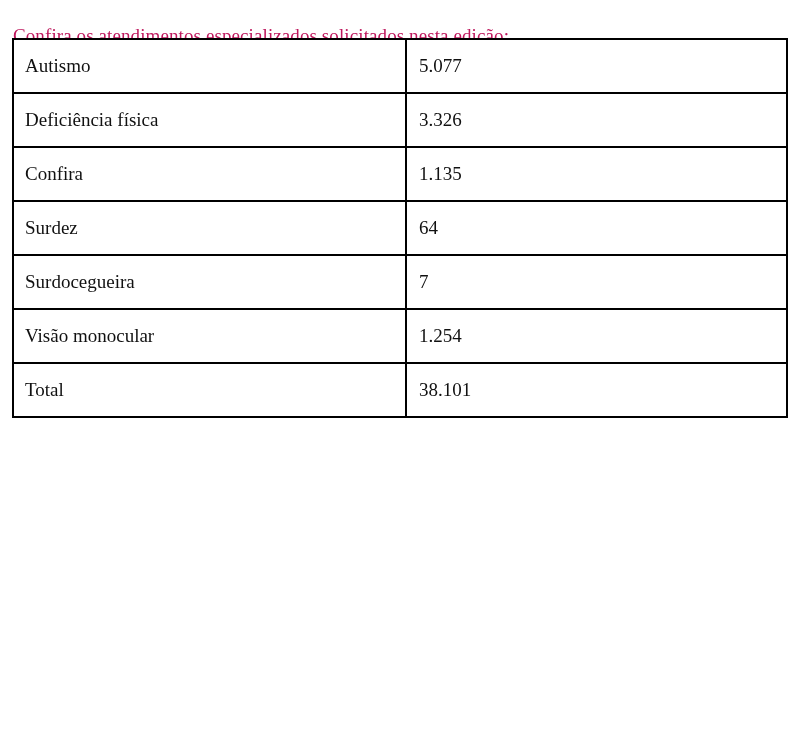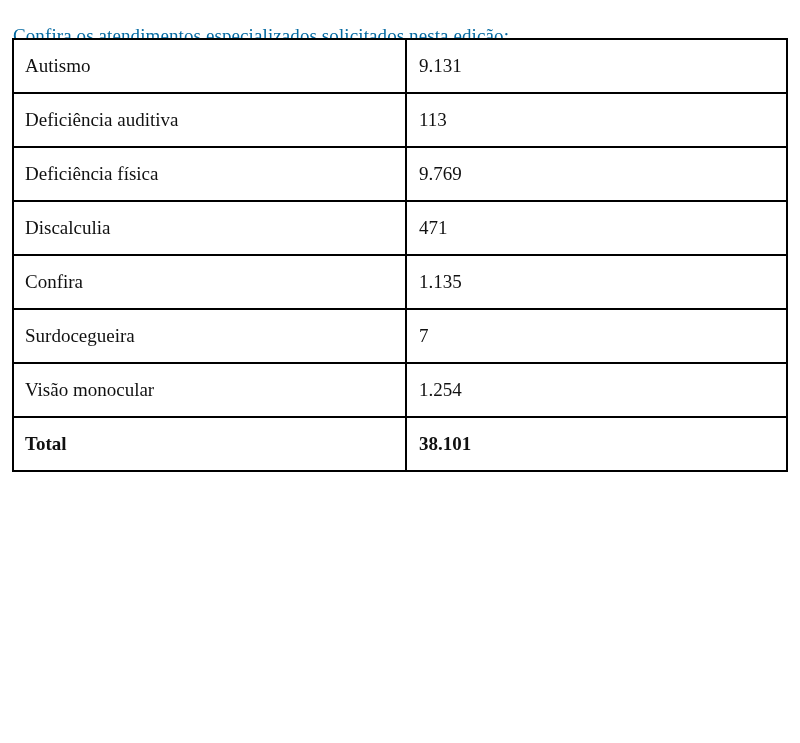--- a/index.html
+++ b/index.html
@@ -24,21 +24,21 @@
     box-sizing: border-box;
   }
   .intro {
     position: absolute;
     left: 13px;
     top: 4px;
     width: 770px;
     font-size: 19px;
     line-height: 26px;
     letter-spacing: 0.1px;
-    color: #0369a1;
+    color: #be185d;
     white-space: nowrap;
     text-decoration: underline;
   }
   .table-wrap {
     position: absolute;
     left: 12px;
     top: 38px;
     width: 774px;
   }
   table.data-table {
@@ -58,68 +58,64 @@
     line-height: 22px;
     vertical-align: middle;
     color: #111111;
     overflow: hidden;
     white-space: nowrap;
   }
   table.data-table td.value {
     padding-left: 12px;
   }
   table.data-table tr.total-row td {
-    font-weight: bold;
+    font-weight: normal;
     margin-left: 12px;
   }
 </style>
 </head>
 <body>
 
 <div class="page">
 
   <p class="intro">Confira os atendimentos especializados solicitados nesta edição:</p>
 
   <div class="table-wrap">
     <table class="data-table">
       <colgroup>
         <col class="col-label">
         <col class="col-value">
       </colgroup>
       <tbody>
 
         <tr>
           <td class="label">Autismo</td>
-          <td class="value">9.131</td>
+          <td class="value">5.077</td>
         </tr>
 
 
 
-        <tr>
-          <td class="label">Deficiência auditiva</td>
-          <td class="value">113</td>
-        </tr>
 
         <tr>
           <td class="label">Deficiência física</td>
-          <td class="value">9.769</td>
+          <td class="value">3.326</td>
         </tr>
 
 
 
-        <tr>
-          <td class="label">Discalculia</td>
-          <td class="value">471</td>
-        </tr>
 
         <tr>
           <td class="label">Confira</td>
           <td class="value">1.135</td>
         </tr>
 
+        <tr>
+          <td class="label">Surdez</td>
+          <td class="value">64</td>
+        </tr>
 
         <tr>
           <td class="label">Surdocegueira</td>
           <td class="value">7</td>
         </tr>
 
         <tr>
           <td class="label">Visão monocular</td>
           <td class="value">1.254</td>
         </tr>

